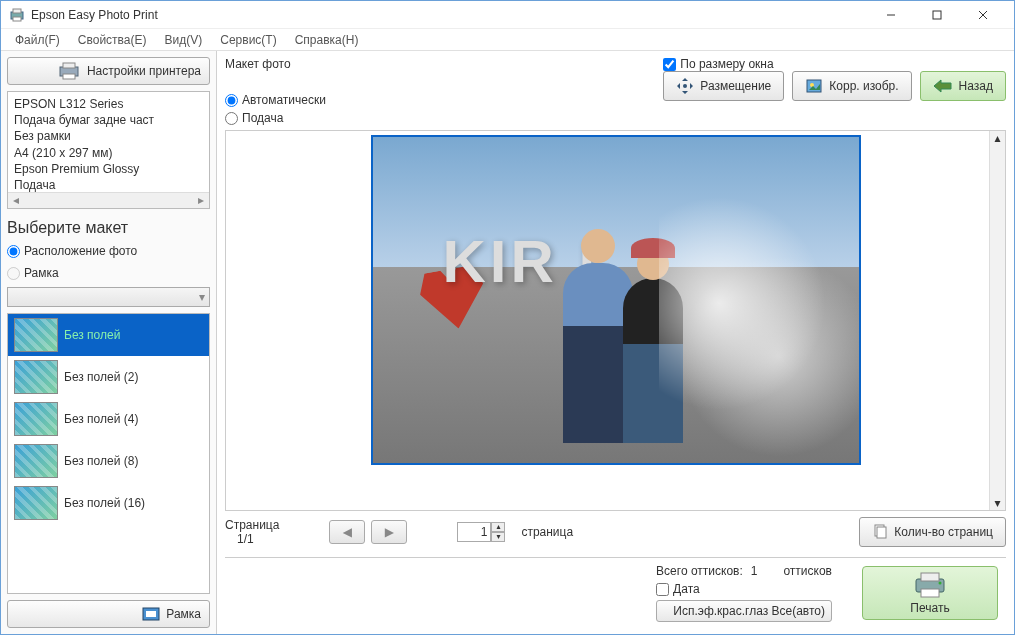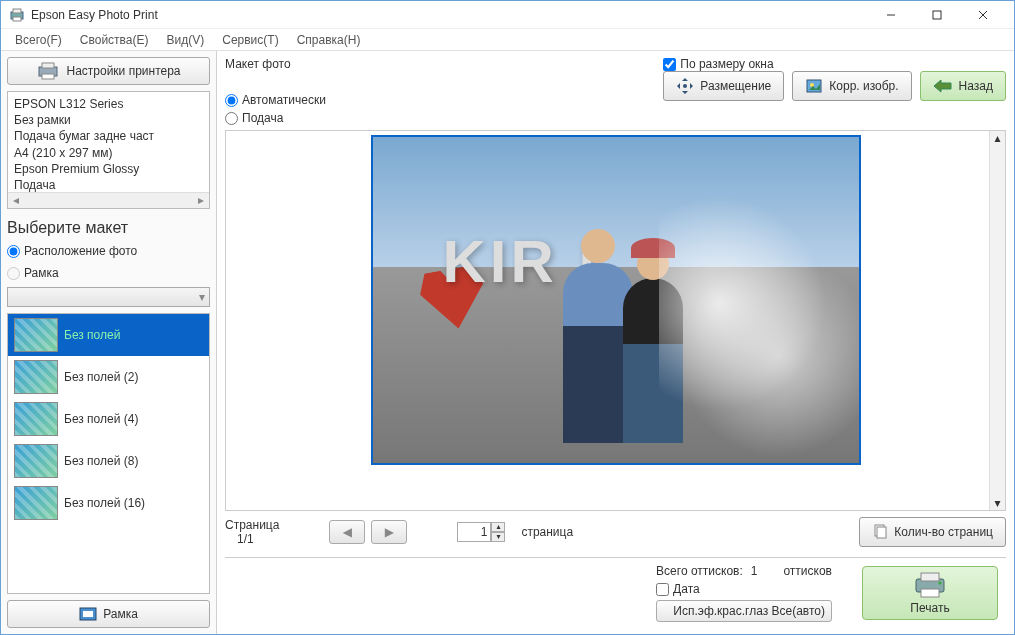--- a/index.html
+++ b/index.html
@@ -6,21 +6,21 @@
 body{background:#fff;width:1015px;height:635px;overflow:hidden;border:1px solid #6aa0d8}
 .titlebar{height:28px;display:flex;align-items:center;padding:0 8px;background:#fff;border-bottom:1px solid #eee}
 .titlebar .icon{width:16px;height:16px;margin-right:6px}
 .titlebar .ttl{flex:1;color:#333}
 .winbtns{display:flex;gap:0}
 .winbtn{width:46px;height:28px;display:flex;align-items:center;justify-content:center;color:#666}
 .menubar{height:22px;display:flex;align-items:center;padding:0 6px;gap:2px;border-bottom:1px solid #e0e0e0;background:#fff}
 .menubar span{padding:2px 8px;color:#555}
 .content{display:flex;height:calc(635px - 28px - 22px - 2px)}
 .sidebar{width:216px;border-right:1px solid #d0d0d0;padding:6px;display:flex;flex-direction:column;gap:6px;background:#fafafa}
-.btn{display:flex;align-items:center;justify-content:center;gap:6px;border:1px solid #aaa;background:linear-gradient(#fdfdfd,#e8e8e8);height:28px;border-radius:3px;padding:0 8px}
+.btn{display:flex;align-items:center;justify-content:flex-end;gap:6px;border:1px solid #aaa;background:linear-gradient(#fdfdfd,#e8e8e8);height:28px;border-radius:3px;padding:0 8px}
 .infobox{border:1px solid #bbb;background:#fff;padding:4px 6px;line-height:1.35;position:relative;}
 .infobox .hscroll{position:absolute;bottom:0;left:0;right:0;height:16px;background:#f0f0f0;border-top:1px solid #ddd;display:flex;justify-content:space-between;align-items:center}
 .hscroll span{width:16px;text-align:center;color:#888}
 .secthdr{font-size:16px;padding-top:4px}
 .radio{display:flex;align-items:center;gap:4px;padding:1px 0}
 .radio input{margin:0}
 .combo{height:20px;border:1px solid #aaa;background:linear-gradient(#f5f5f5,#e5e5e5);display:flex;align-items:center;justify-content:flex-end;padding:0 4px;color:#888}
 .layoutlist{flex:1;border:1px solid #bbb;background:#fff;overflow:auto}
 .li{display:flex;align-items:center;gap:6px;padding:4px 6px;border-bottom:0}
 .li.sel{background:#0a63c7;color:#fff}
@@ -87,43 +87,43 @@
     <div class="winbtn">
         <svg width="10" height="10">
           <line x1="1" y1="1" x2="9" y2="9" stroke="#333"></line>
           <line x1="9" y1="1" x2="1" y2="9" stroke="#333"></line>
         </svg>
       </div>
   </div>
 </div>
 
 <div class="menubar">
-  <span>Всего(F)</span>
+  <span>Файл(F)</span>
   <span>Свойства(E)</span>
   <span>Вид(V)</span>
   <span>Сервис(T)</span>
   <span>Справка(H)</span>
 </div>
 
 <div class="content">
 
   <div class="sidebar">
     <div class="btn">
       <svg width="24" height="20">
           <rect x="3" y="6" width="18" height="9" fill="#9ab" stroke="#567"></rect>
           <rect x="6" y="2" width="12" height="5" fill="#eee" stroke="#888"></rect>
           <rect x="6" y="13" width="12" height="5" fill="#fff" stroke="#888"></rect>
         </svg>
       <span>Настройки принтера</span>
     </div>
 
     <div class="infobox" style="height:118px">
       <div>EPSON L312 Series</div>
+      <div>Подача бумаг задне част</div>
       <div>Без рамки</div>
-      <div>Подача бумаг задне част</div>
       <div>A4 (210 x 297 мм)</div>
       <div>Epson Premium Glossy</div>
       <div>Подача</div>
       <div class="hscroll">
           <span>◂</span>
           <span>▸</span>
         </div>
     </div>
 
     <div class="secthdr">Выберите макет</div>

